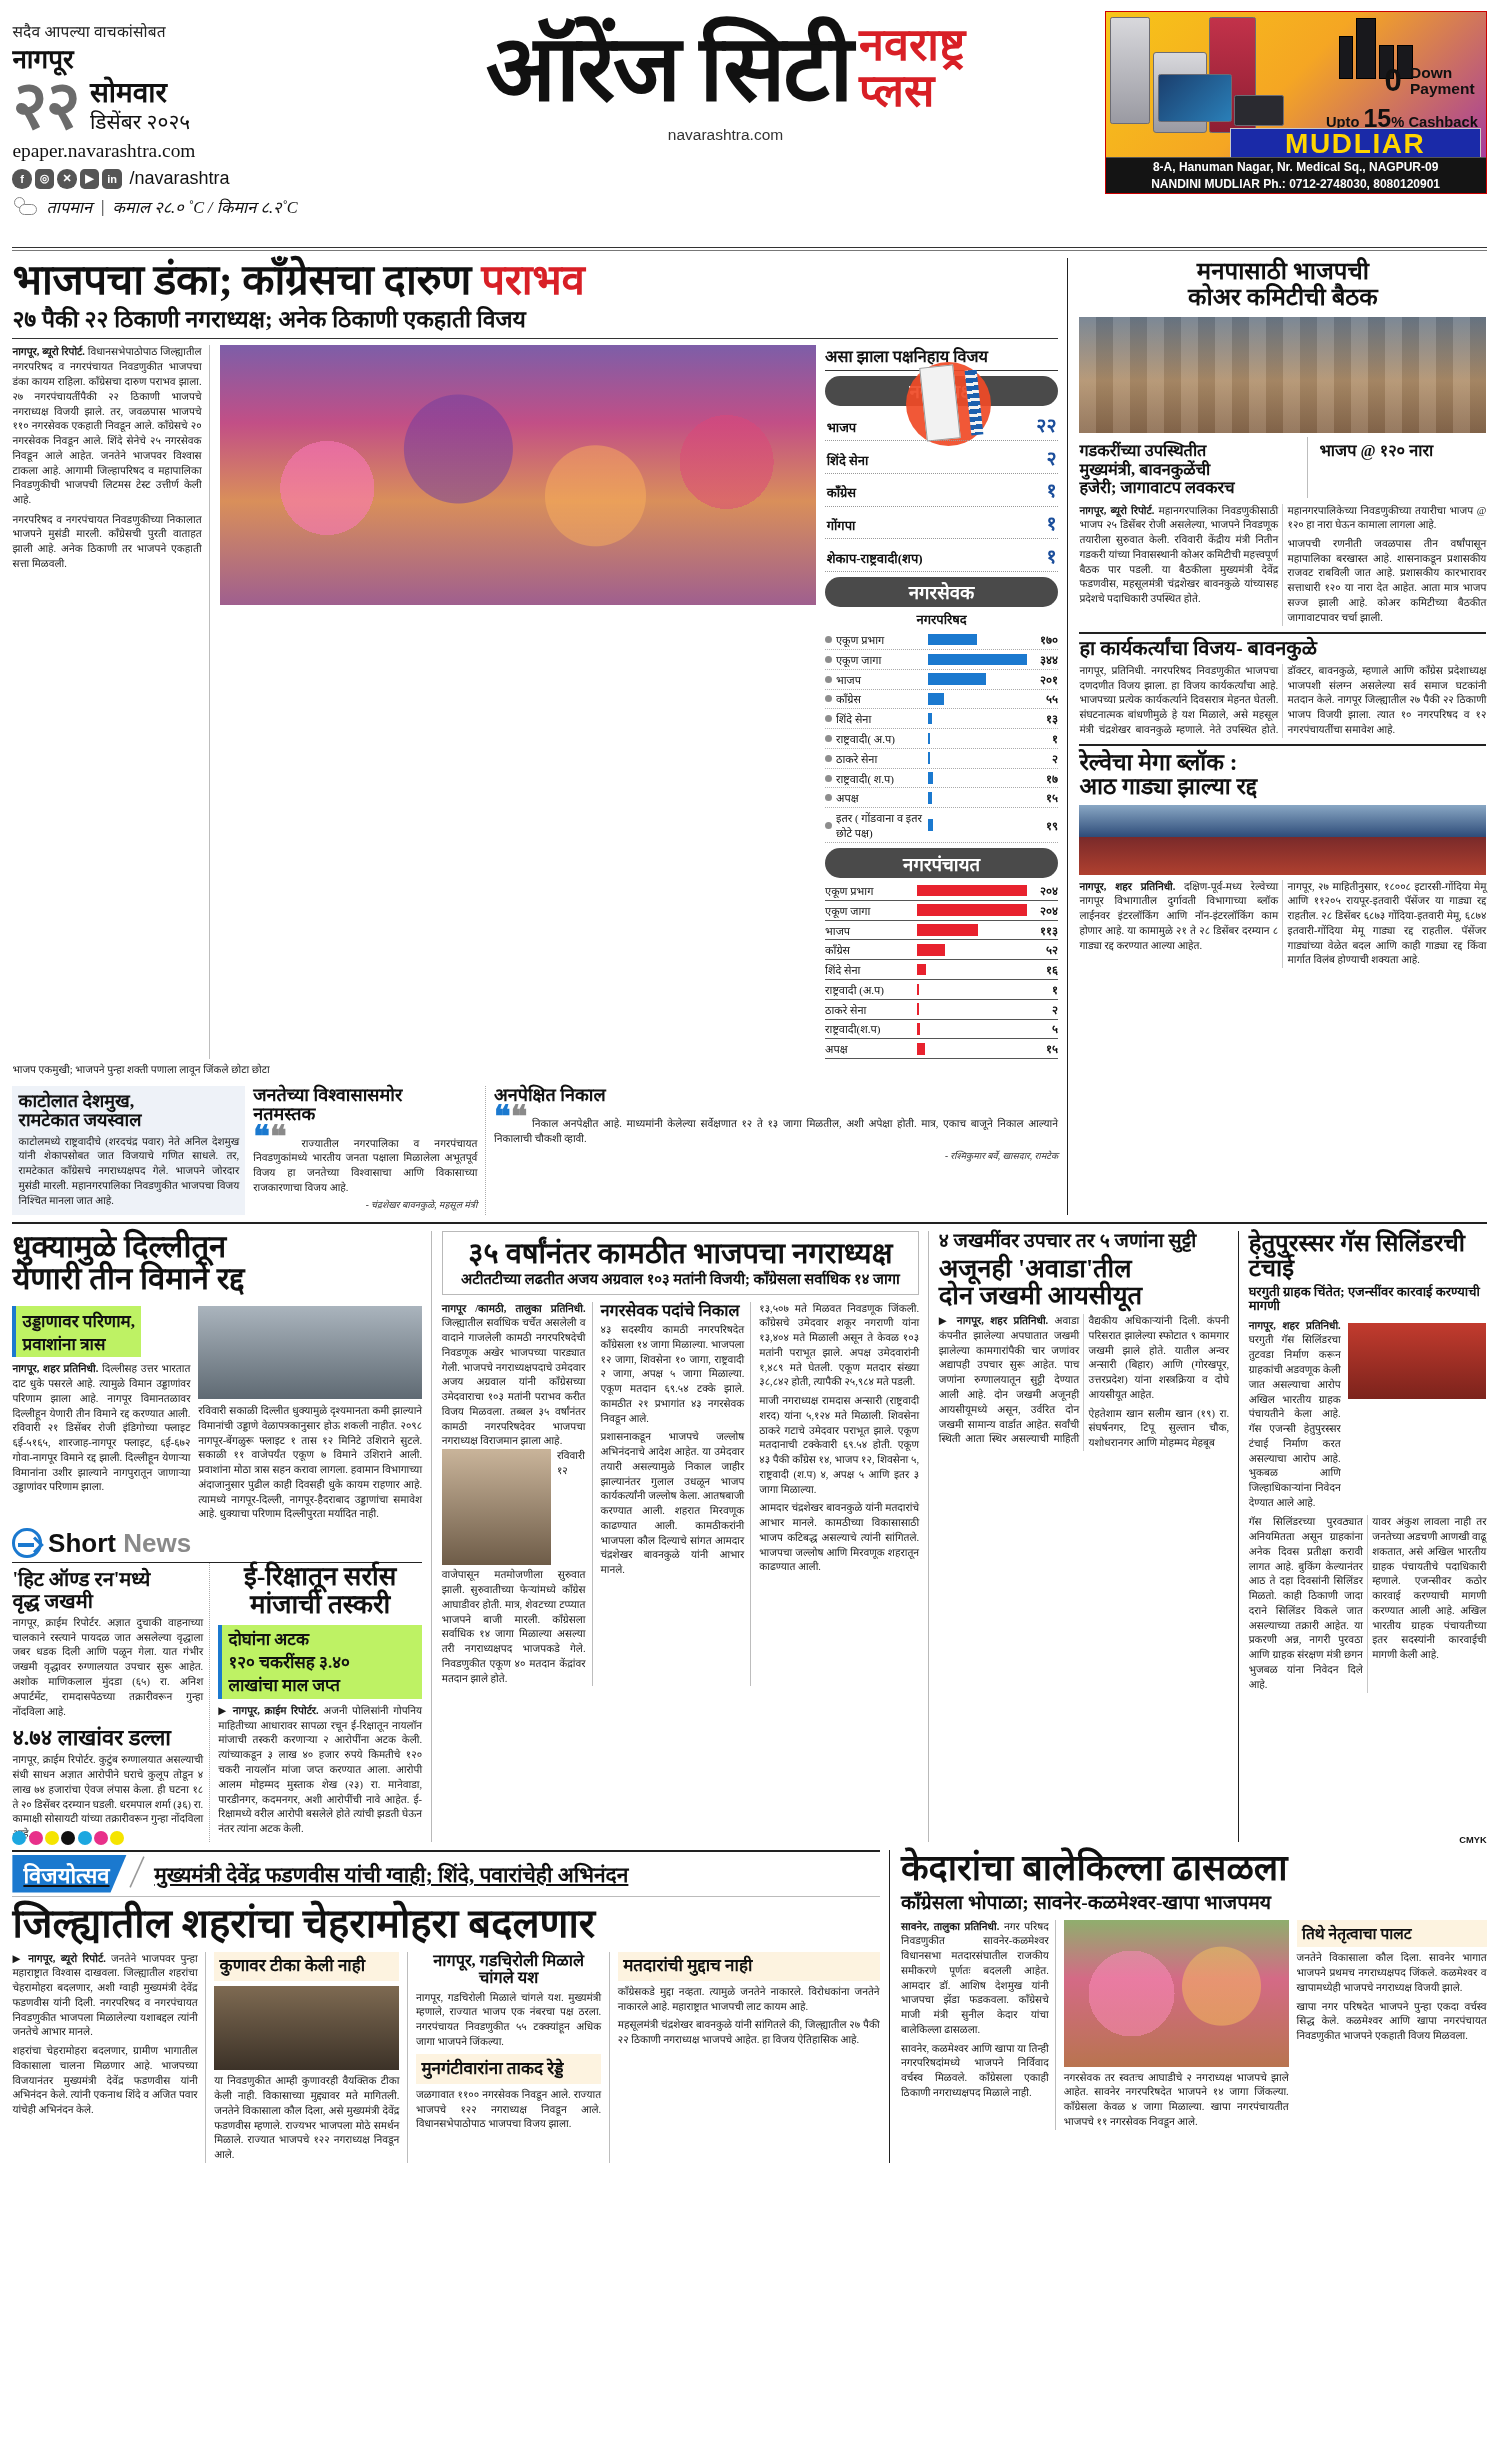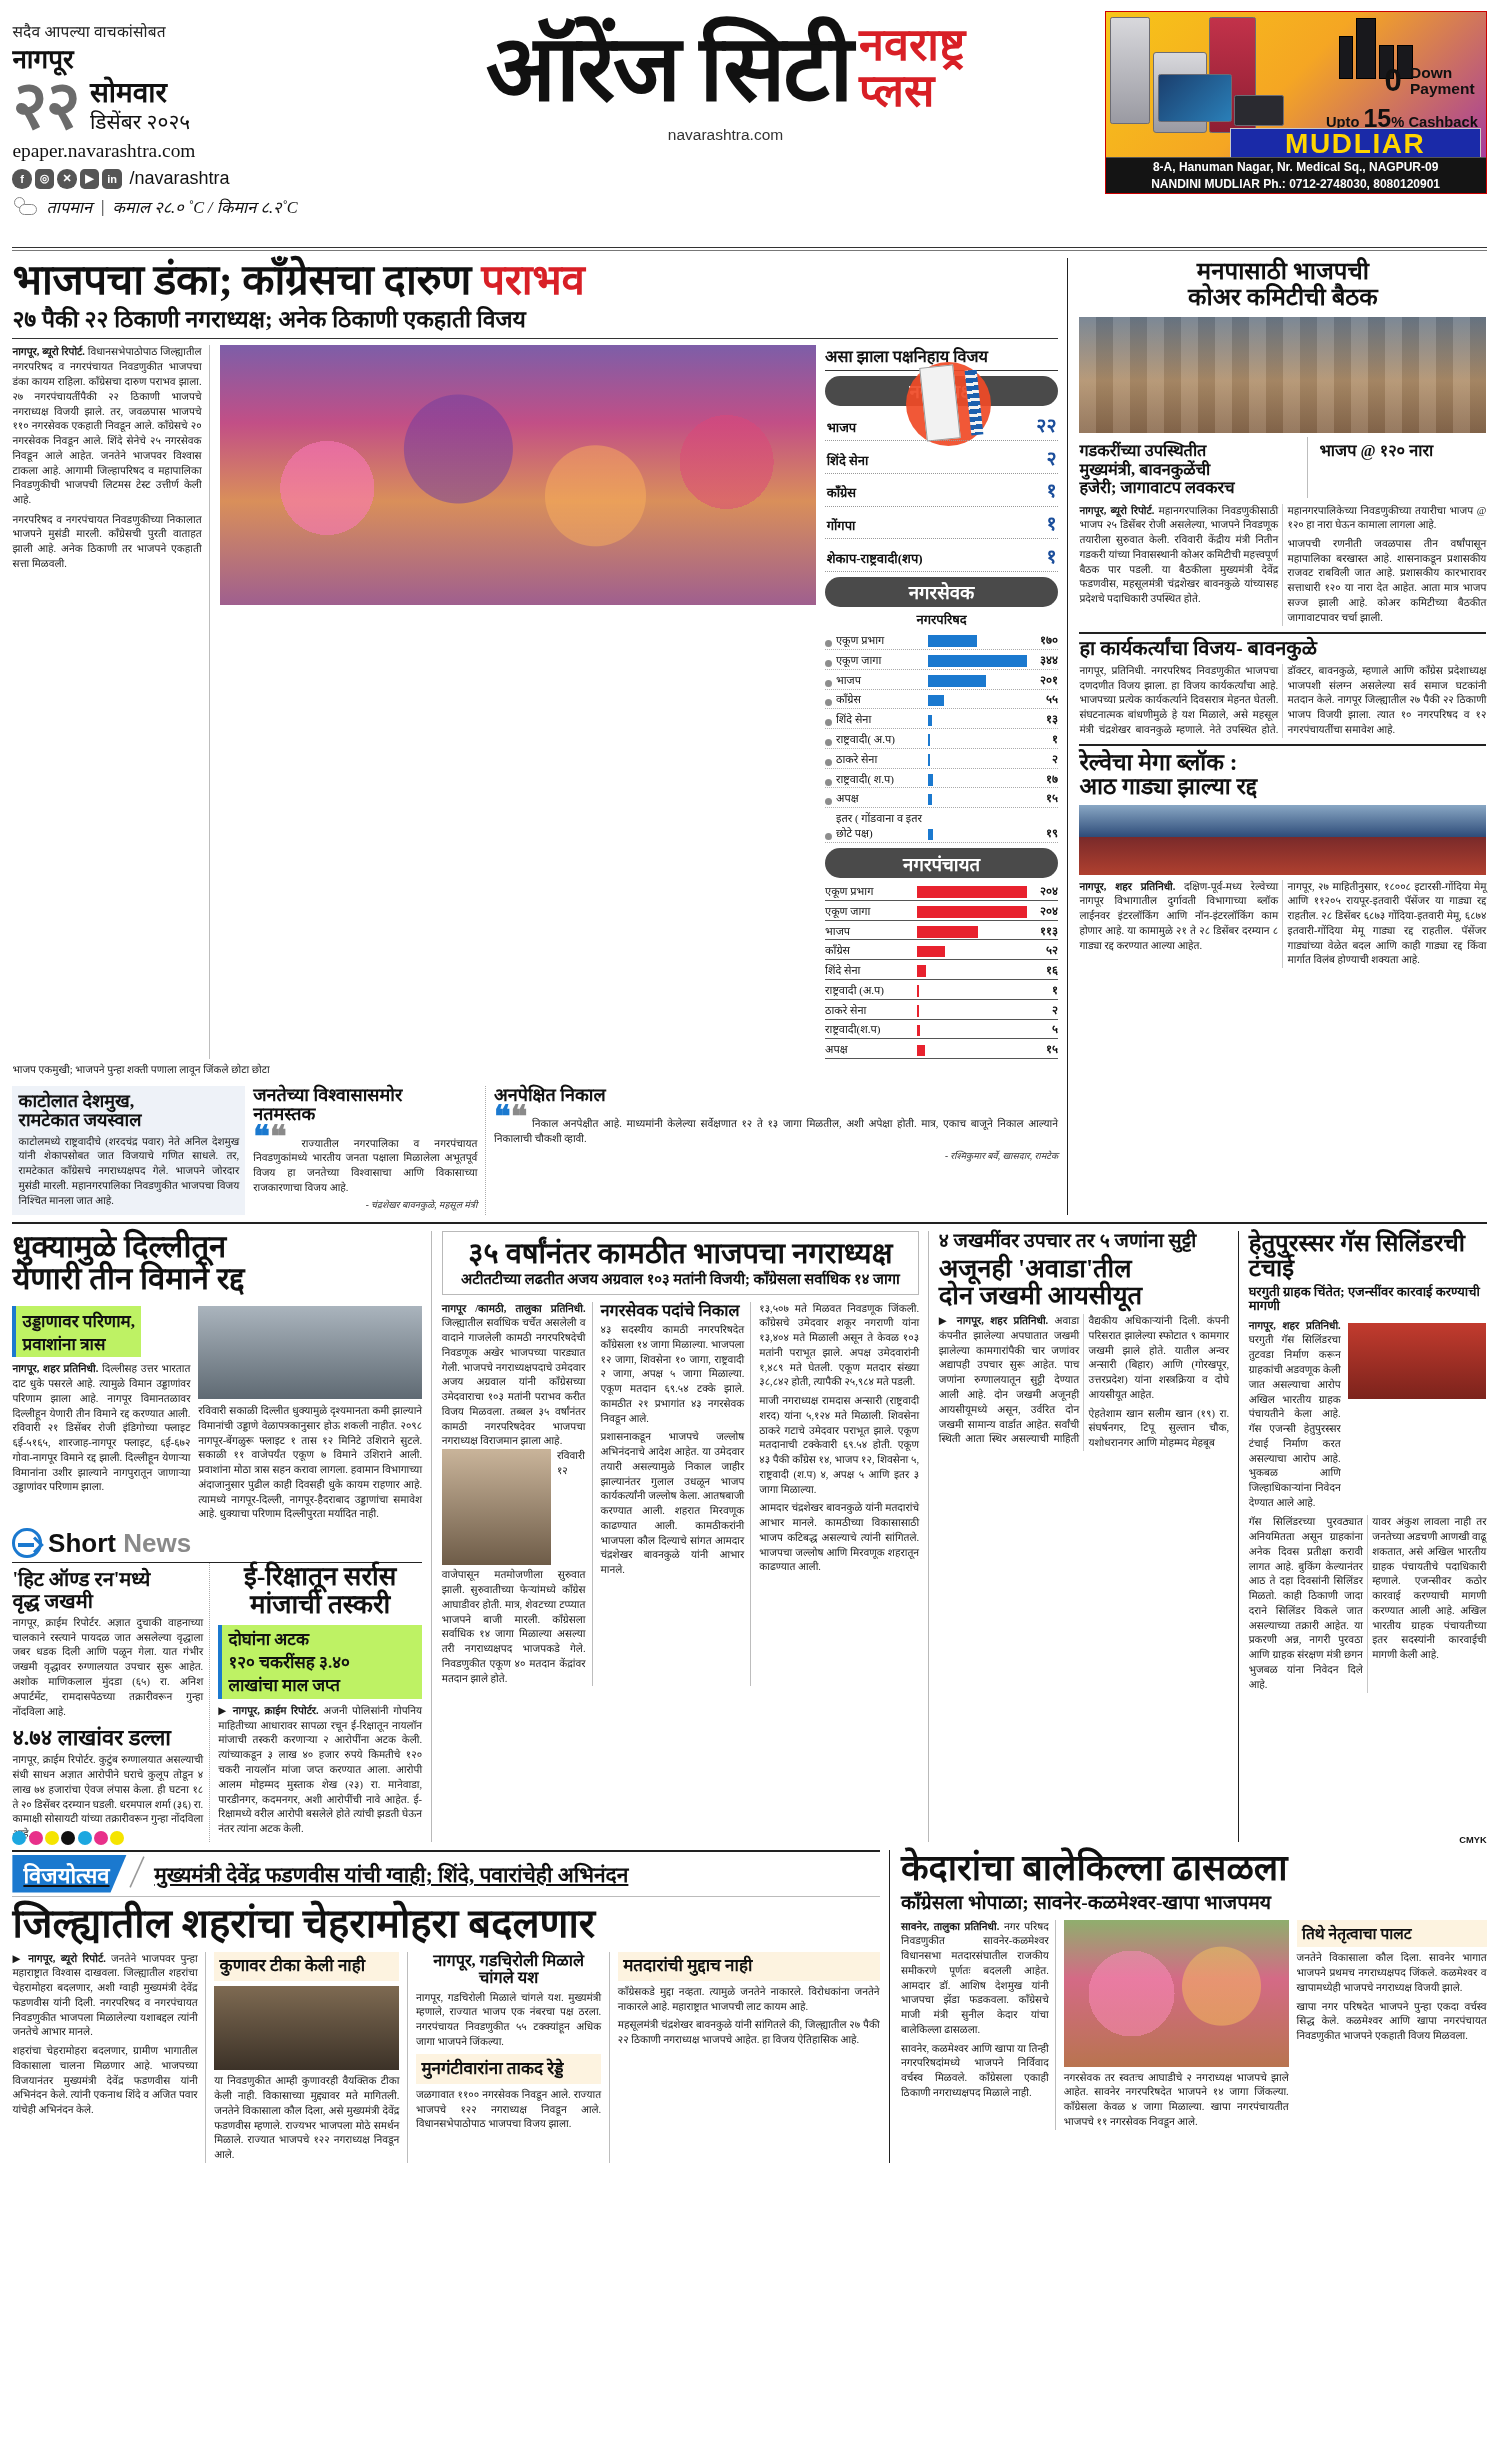--- a/index.html
+++ b/index.html
@@ -120,21 +120,21 @@
   .pres-name { font-size: 13px; font-weight: bold; }
   .pres-val { font-size: 19.4px; font-weight: bold; color:#1b4e9b; }
   .pres-wrap { position: relative; }
   .evm { position:absolute; left: 81px; top: 17px; width: 85px; height: 84px; z-index:1;}
   .evm .circ { position:absolute; inset:0; border-radius:50%; background:#f04a26; opacity:.92;}
   .evm .mach { position:absolute; left:17px; top:3.1px; width:34px; height:74px; background:#f2f2f2;
                border:0.8px solid #999; transform: rotate(-6deg);}
   .evm .strip { position:absolute; right:11px; top:7.8px; width:12.4px; height:65px;
                 background: repeating-linear-gradient(180deg,#1b5fae 0 4.7px,#f2f2f2 4.7px 7.8px); transform: rotate(-6deg);}
   .sub-label { text-align:center; font-size: 13px; font-weight:bold; margin: 1.6px 0 2.3px; }
-  .bar-row { display:flex; align-items:flex-end; font-size: 11.3px; border-bottom: 0.8px dotted #aaa; padding: 1.9px 0; }
+  .bar-row { display:flex; align-items:center; font-size: 11.3px; border-bottom: 0.8px dotted #aaa; padding: 1.9px 0; }
   .bar-row.solid { border-bottom: 0.8px solid #555; }
   .dot { width: 7px; height:7px; border-radius:50%; background:#8d8d8d; margin-right:3.9px; flex:none;}
   .bar-name { width: 92px; font-size: 11px; }
   .bar-track { flex: 1; height: 11.6px; position: relative; }
   .bar-fill { height: 11.6px; background:#1b79cf; }
   .bar-fill.r { background:#e8222e; }
   .bar-val { width: 31px; text-align:right; font-size: 11.6px; font-weight:bold; }
 
   
   .qbox-row { display:flex; gap: 7.8px; margin-top: 7.8px; }

